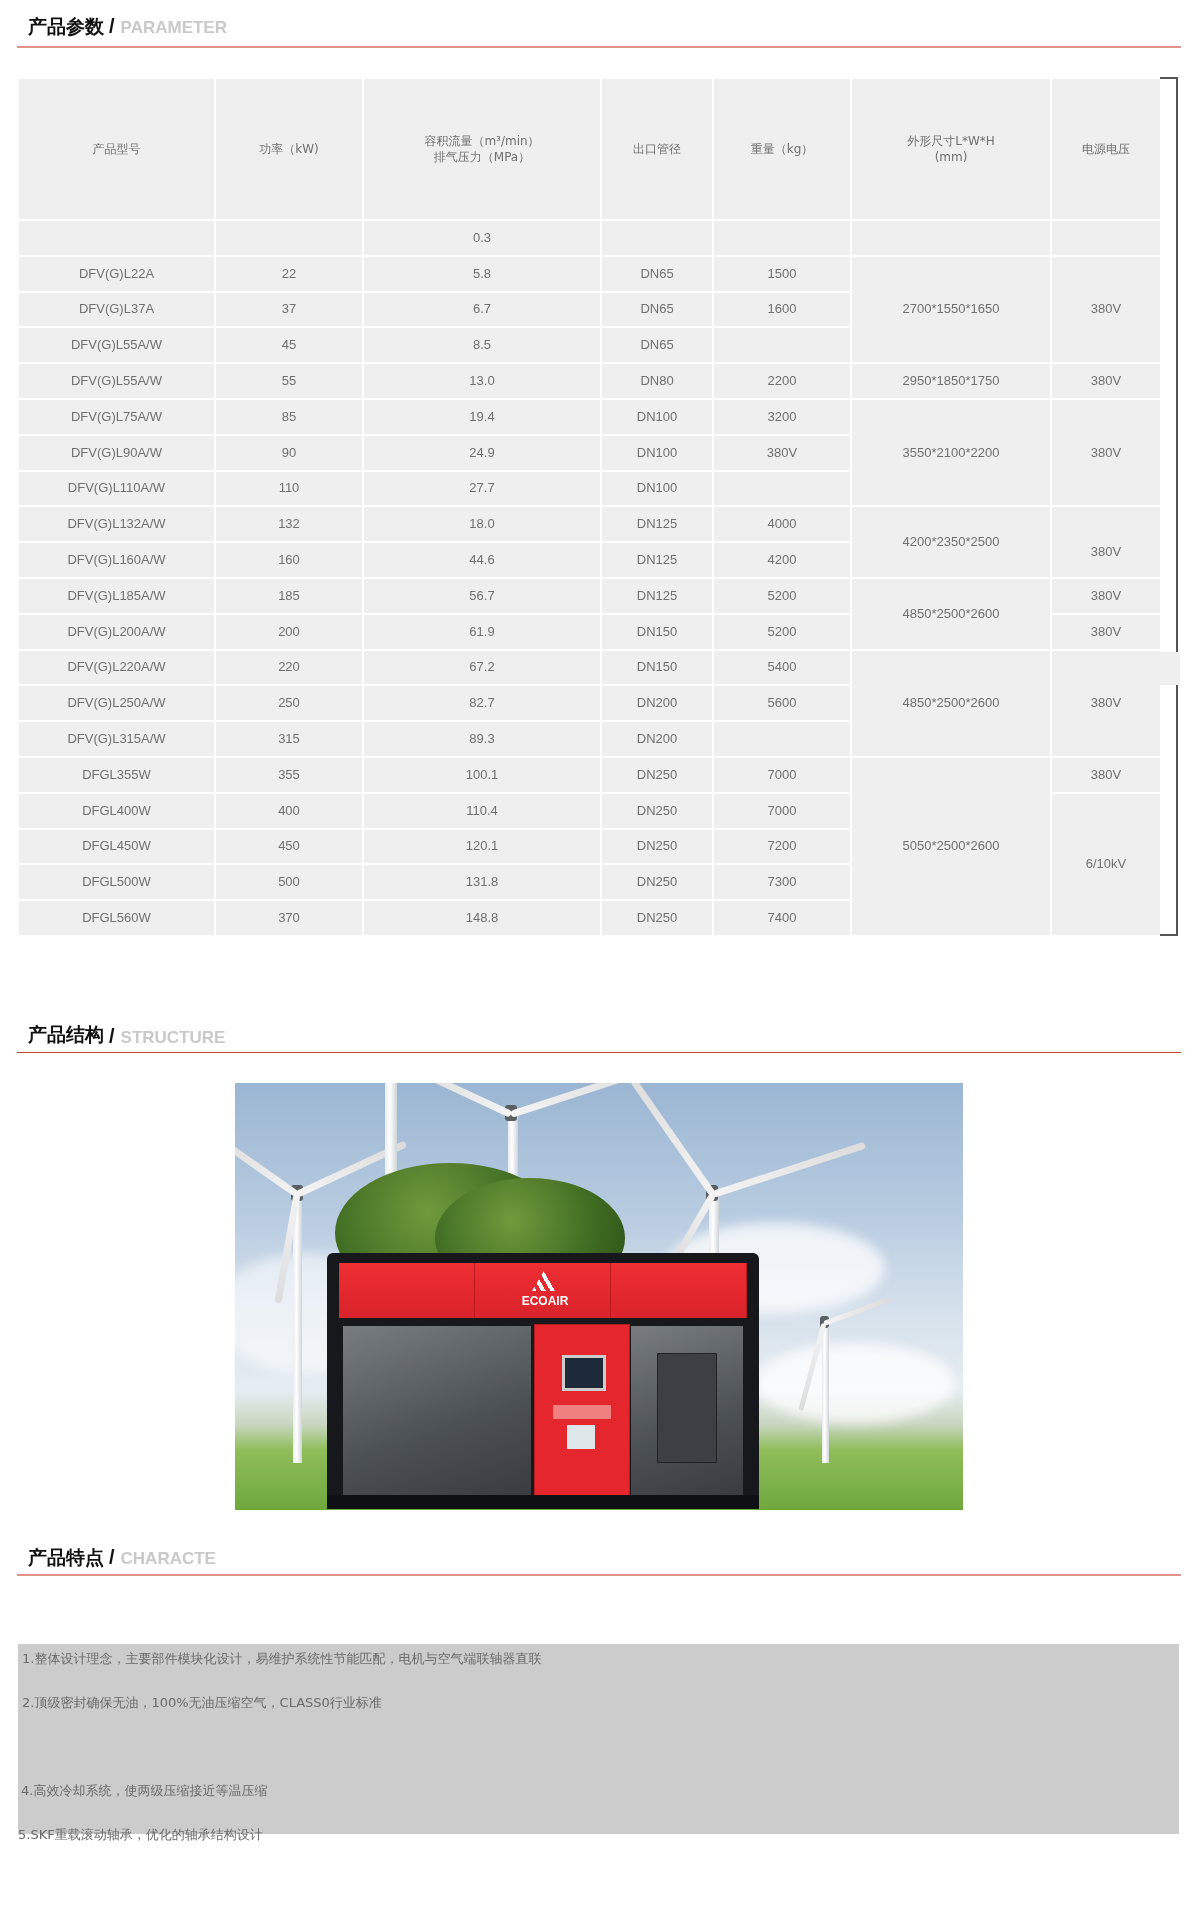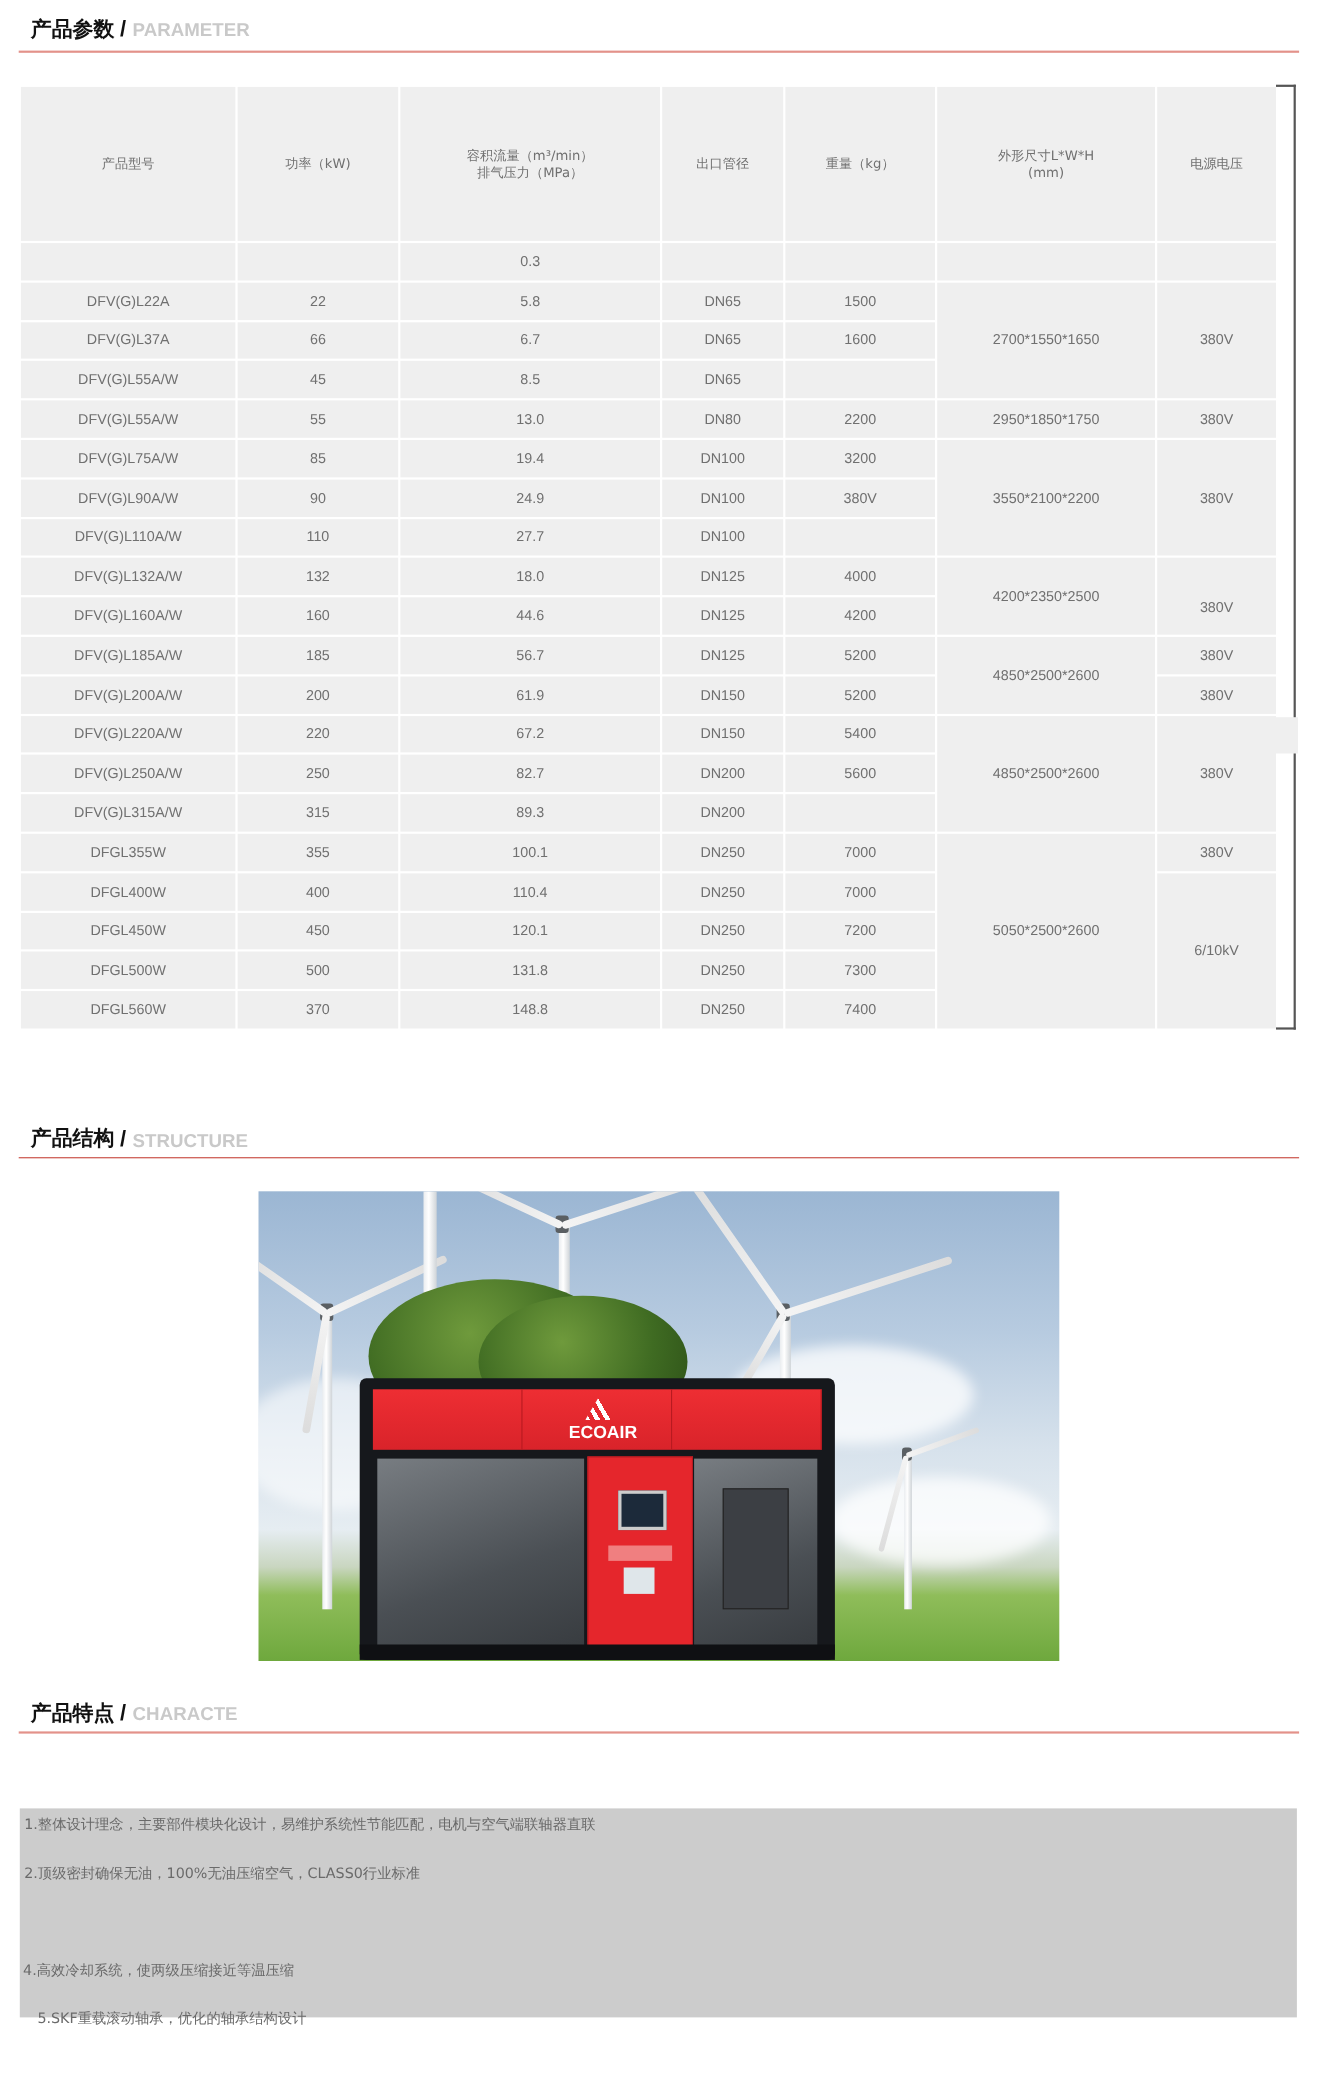--- a/index.html
+++ b/index.html
@@ -25,21 +25,21 @@
   .tower{position:absolute;background:linear-gradient(90deg,#e9ecef,#ffffff 40%,#cfd4d8);}
   .blade{position:absolute;height:7px;background:linear-gradient(90deg,#f4f4f4,#dcdcdc);border-radius:4px;transform-origin:0 50%;}
   .hub{position:absolute;width:12px;height:16px;background:#5a5f63;border-radius:3px;}
   .tree{position:absolute;border-radius:50%;background:radial-gradient(circle at 40% 35%,#6f9a3c,#3f6b22 60%,#2c4f17);}
   .machine{position:absolute;left:92px;top:170px;width:432px;height:256px;background:#16181c;border-radius:6px;}
   .m-top{position:absolute;left:12px;top:10px;width:408px;height:55px;background:linear-gradient(180deg,#ee2e33,#d9232a);display:flex;}
   .m-top .pan{flex:1;border-right:1px solid #b81a20;}
   .m-top .pan:last-child{border-right:none;}
   .logo{position:absolute;left:178px;top:4px;width:56px;height:48px;text-align:center;color:#fff;}
   .logo .mark{width:26px;height:22px;margin:2px auto 0;background:repeating-linear-gradient(60deg,#fff 0 4px,transparent 4px 8px);clip-path:polygon(50% 0,100% 100%,0 100%);}
-  .logo .txt{font-family:"Liberation Sans",sans-serif;font-weight:bold;font-size:16px;margin-top:3px;letter-spacing:0px;}
+  .logo .txt{font-family:"Liberation Sans",sans-serif;font-weight:bold;font-size:12px;margin-top:3px;letter-spacing:0px;}
   .m-win{position:absolute;top:73px;height:170px;background:linear-gradient(160deg,#7d8287,#4d5257 60%,#3a3e42);opacity:.95;}
   .m-door{position:absolute;left:207px;top:71px;width:94px;height:174px;background:#e5262c;border:1px solid #b81a20;}
   .m-door .screen{position:absolute;left:27px;top:30px;width:38px;height:30px;background:#1c2a3a;border:3px solid #ccc;}
   .m-door .panel{position:absolute;left:18px;top:80px;width:58px;height:14px;background:#f07f80;}
   .m-door .label{position:absolute;left:32px;top:100px;width:28px;height:24px;background:#dfe6ea;}
   .m-cab{position:absolute;left:330px;top:100px;width:58px;height:108px;background:#3c3f44;border:1px solid #222;}
   .m-foot{position:absolute;left:0;bottom:0;width:100%;height:14px;background:#0f1013;}
 
   .features{position:absolute;left:18px;top:1644px;width:1161px;height:190px;background:#cccccc;}
   .features p{position:absolute;margin:0;font-family:"DejaVu Sans",sans-serif;font-size:13px;color:#6a6a6a;white-space:nowrap;}
@@ -87,21 +87,21 @@
         <td>DFV(G)L22A</td>
         <td>22</td>
         <td>5.8</td>
         <td>DN65</td>
         <td>1500</td>
         <td rowspan="3">2700*1550*1650</td>
         <td rowspan="3">380V</td>
       </tr>
       <tr>
         <td>DFV(G)L37A</td>
-        <td>66</td>
+        <td>37</td>
         <td>6.7</td>
         <td>DN65</td>
         <td>1600</td>
       </tr>
       <tr>
         <td>DFV(G)L55A/W</td>
         <td>45</td>
         <td>8.5</td>
         <td>DN65</td>
         <td></td>
@@ -302,14 +302,14 @@
   <span class="cn">产品特点</span>
   <span class="slash">/</span>
   <span class="en">CHARACTE</span>
 </div>
 <div class="rule" style="top:1574px;"></div>
 
 <div class="features">
   <p style="left:4px;top:6px;">1.整体设计理念，主要部件模块化设计，易维护系统性节能匹配，电机与空气端联轴器直联</p>
   <p style="left:4px;top:50px;">2.顶级密封确保无油，100%无油压缩空气，CLASS0行业标准</p>
   <p style="left:3px;top:138px;">4.高效冷却系统，使两级压缩接近等温压缩</p>
-  <p style="left:0px;top:182px;margin-left:16px;">5.SKF重载滚动轴承，优化的轴承结构设计</p>
+  <p style="left:0px;top:182px;">5.SKF重载滚动轴承，优化的轴承结构设计</p>
 </div>
 
 </body></html>

